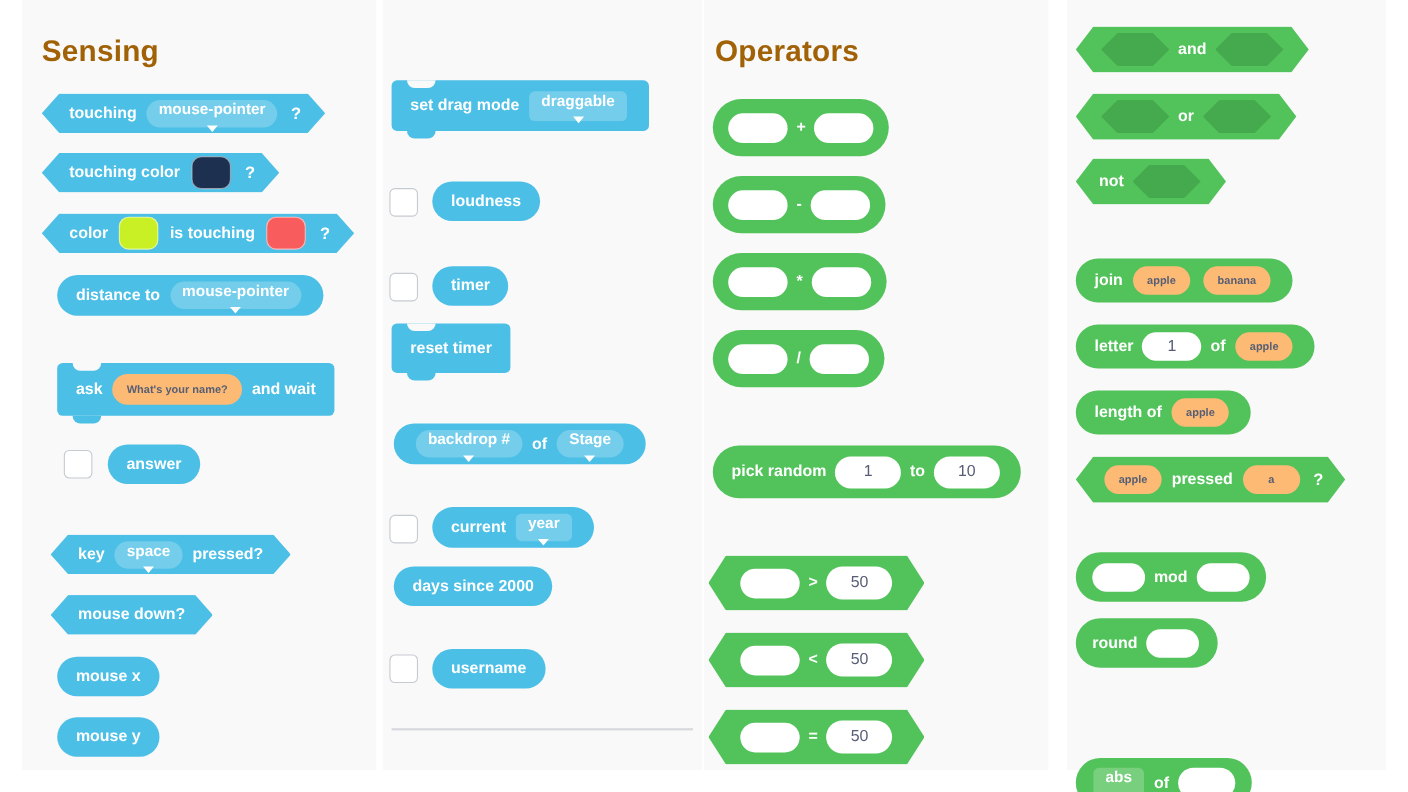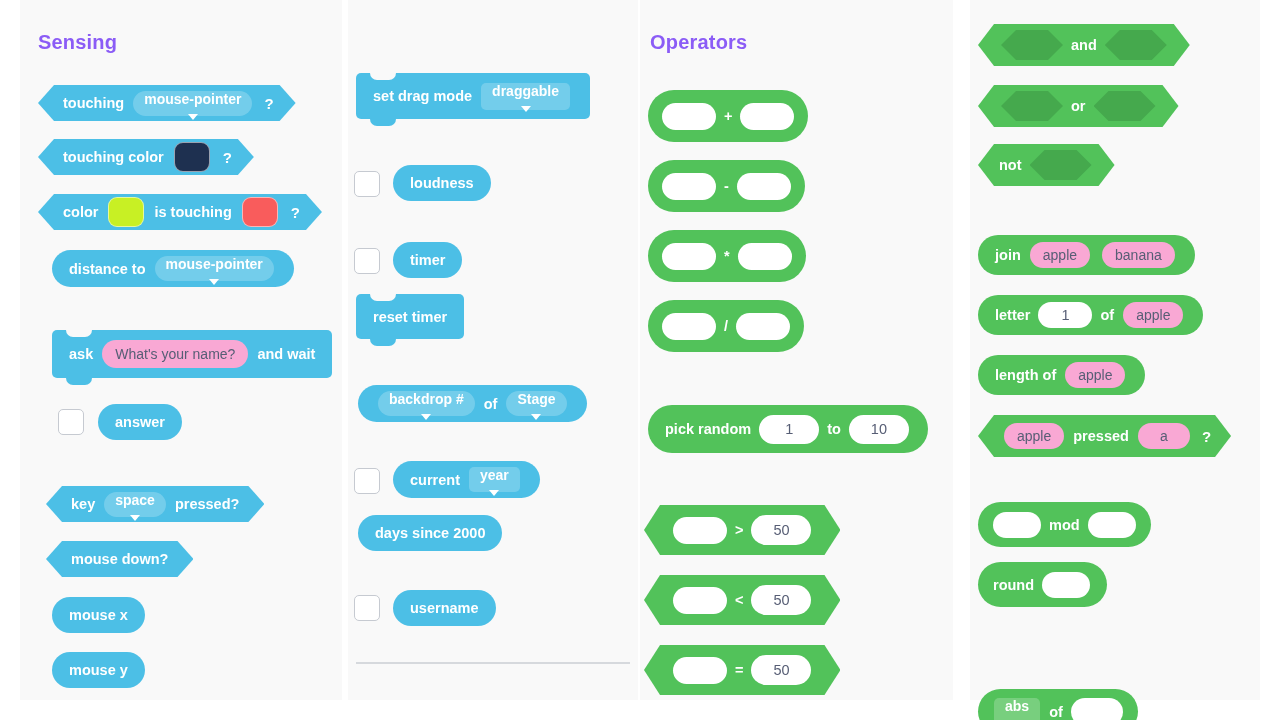--- a/index.html
+++ b/index.html
@@ -12,21 +12,21 @@
   
   .panel{position:absolute;background:#f9f9f9;}
   #panel-1{left:20px;top:0;width:322px;height:700px;}
   #panel-2{left:348px;top:0;width:290px;height:700px;}
   #panel-3{left:640px;top:0;width:313px;height:700px;}
   #panel-4{left:970px;top:0;width:290px;height:700px;}
 
   .sep{position:absolute;height:2px;background:#d6d9dd;}
 
   .cat-title{
-    position:absolute;font-size:20px;font-weight:bold;color:#8b5cf6;
+    position:absolute;font-size:27px;font-weight:bold;color:#a16207;
     letter-spacing:.2px;
   }
 
   
   .blk{
     position:absolute;display:flex;align-items:center;
     color:#ffffff;font-size:14.5px;font-weight:bold;
     white-space:nowrap;box-sizing:border-box;
   }
   .sensing{background:#4cbfe6;}
@@ -61,23 +61,23 @@
     padding:0 11px;height:25px;margin:0 6px;color:#fff;
     font-size:14px;font-weight:bold;flex-direction:column;
   }
   .drop.sq{border-radius:5px;}
   .caret{
     width:0;height:0;border-left:5px solid transparent;
     border-right:5px solid transparent;border-top:6px solid #ffffff;
   }
   .txtin{
     display:inline-flex;align-items:center;justify-content:center;
-    background:#f9a8d4;color:#575e75;border-radius:999px;
+    background:#fdba74;color:#575e75;border-radius:999px;
     height:26px;min-width:26px;padding:0 13px;margin:0 6px;
-    font-size:14px;font-weight:normal;
+    font-size:10px;font-weight:bold;
   }
   .numin{
     display:inline-flex;align-items:center;justify-content:center;
     background:#ffffff;color:#575e75;border-radius:999px;
     height:26px;min-width:34px;padding:0 10px;margin:0 5px;
     font-size:14.5px;font-weight:normal;
   }
   .hole{
     display:inline-block;background:#ffffff;border-radius:999px;
     height:27px;width:54px;margin:0 5px;

